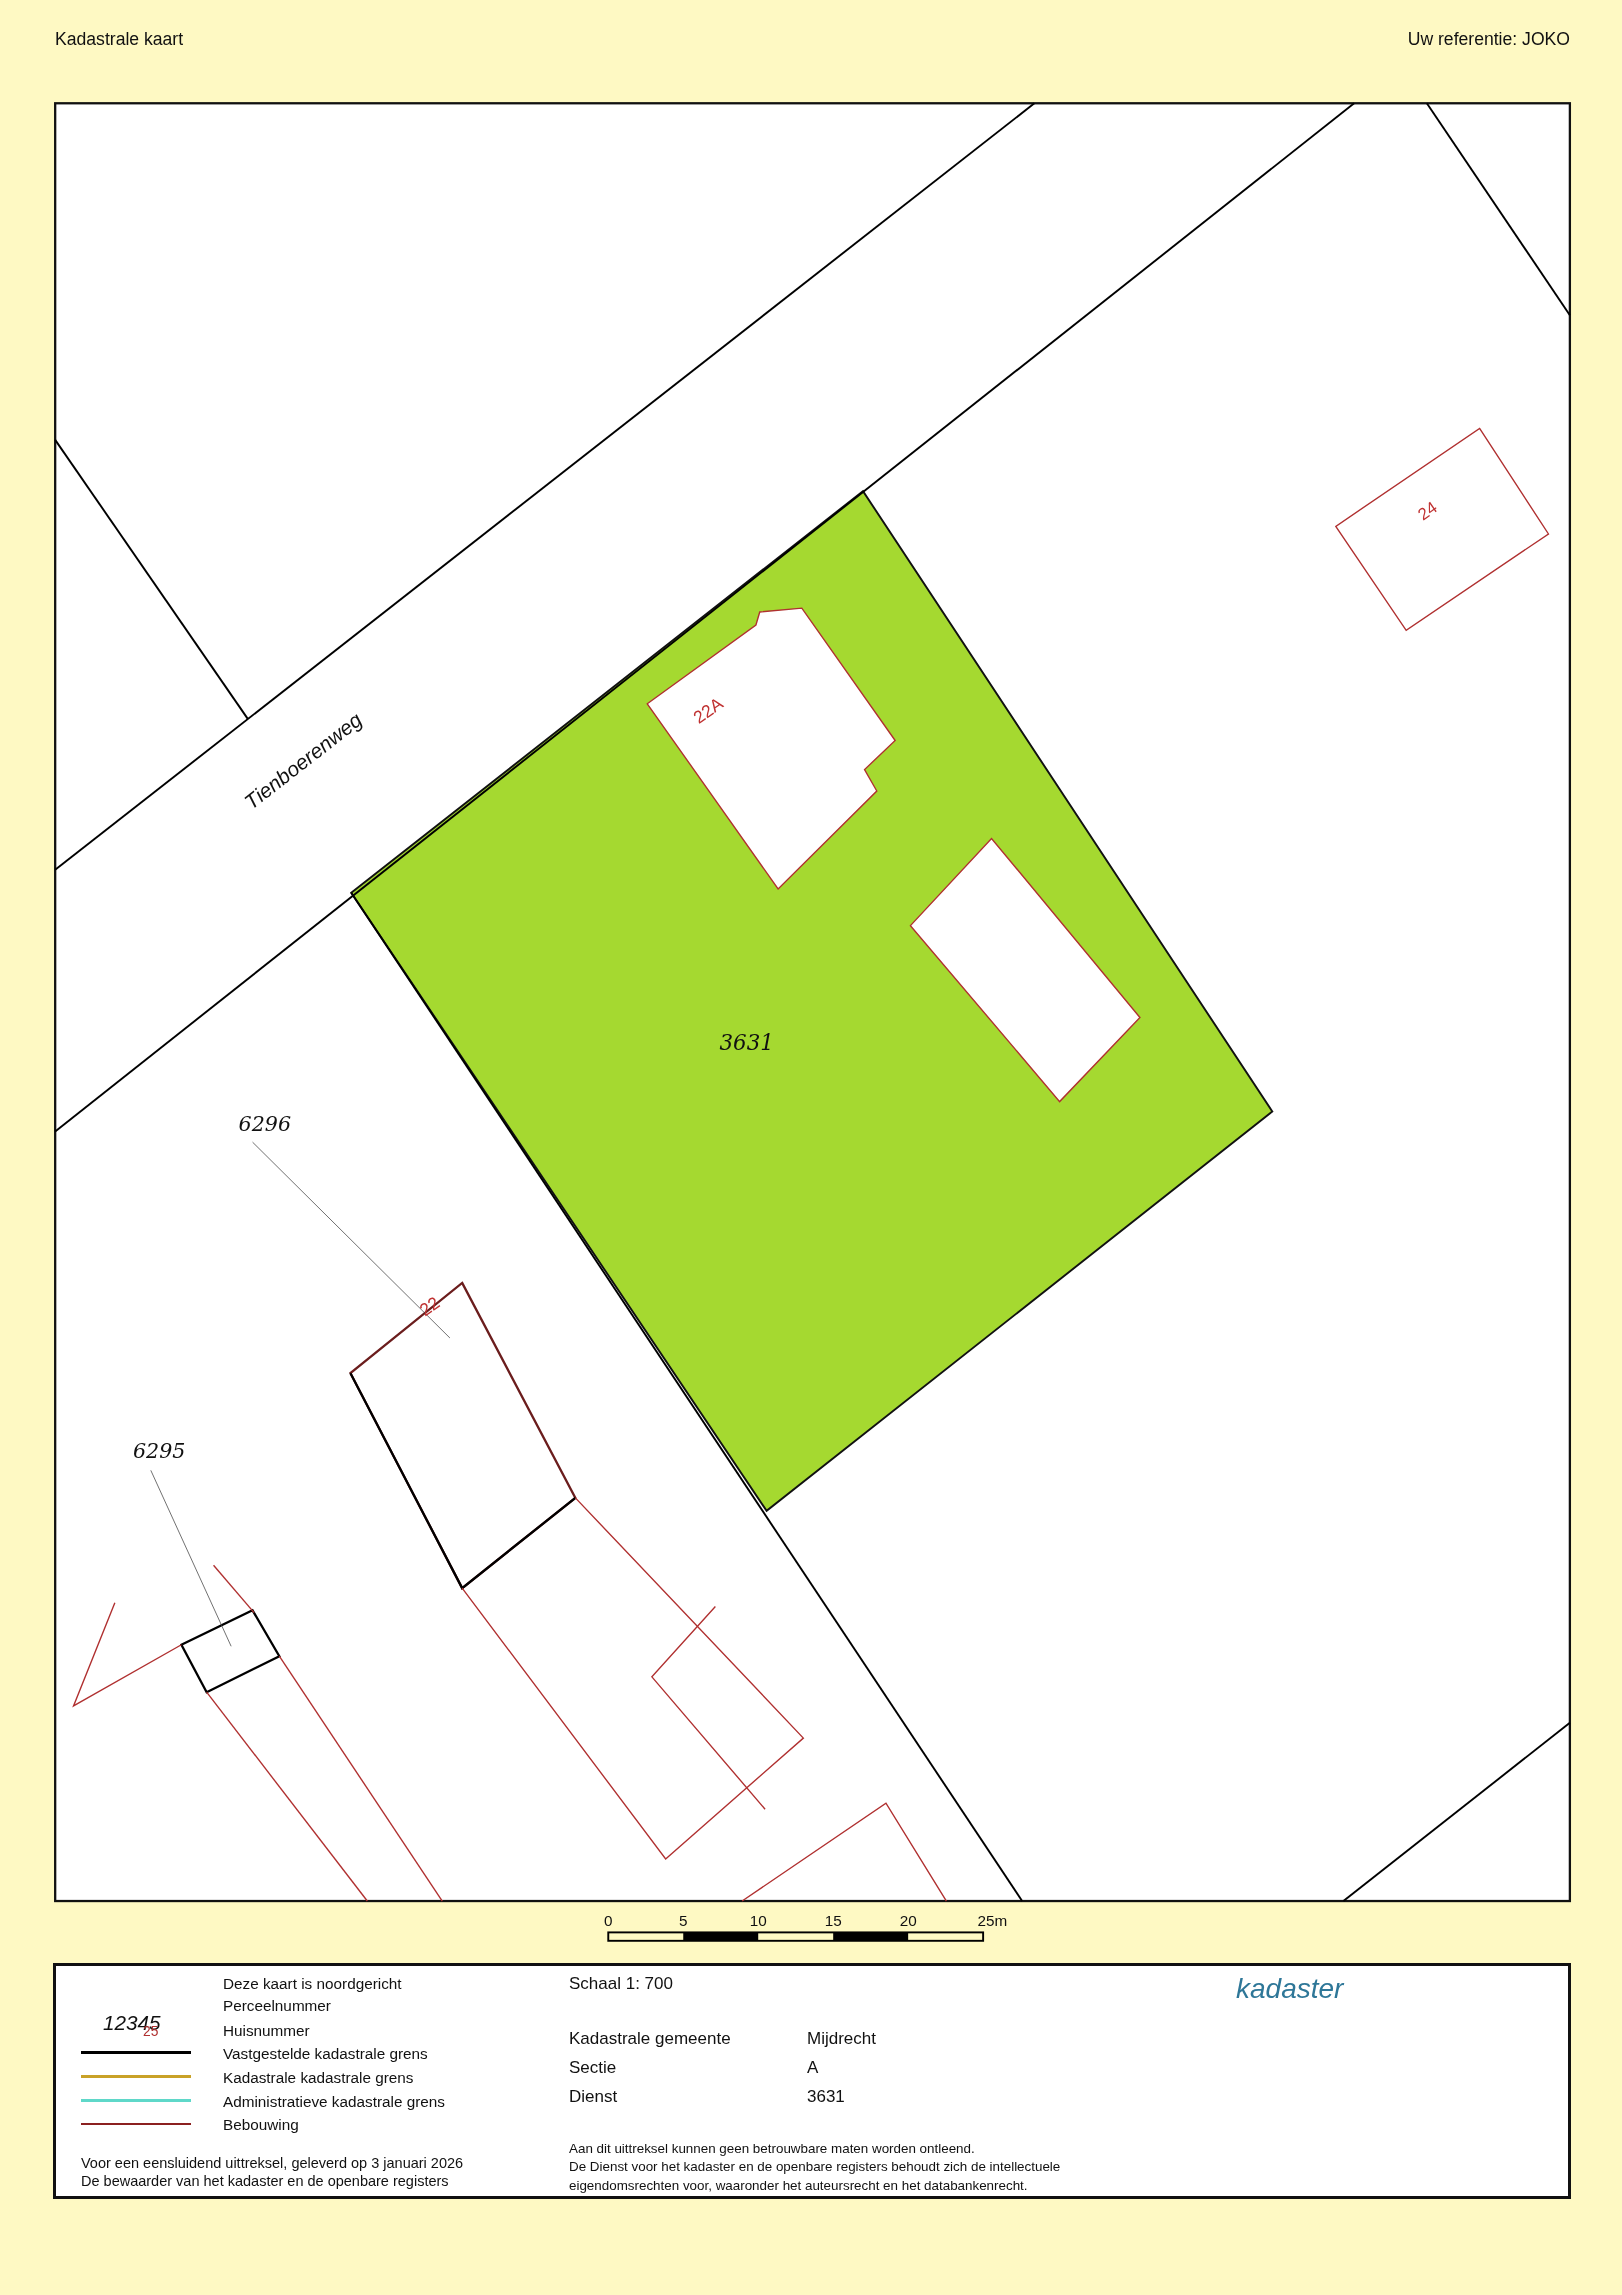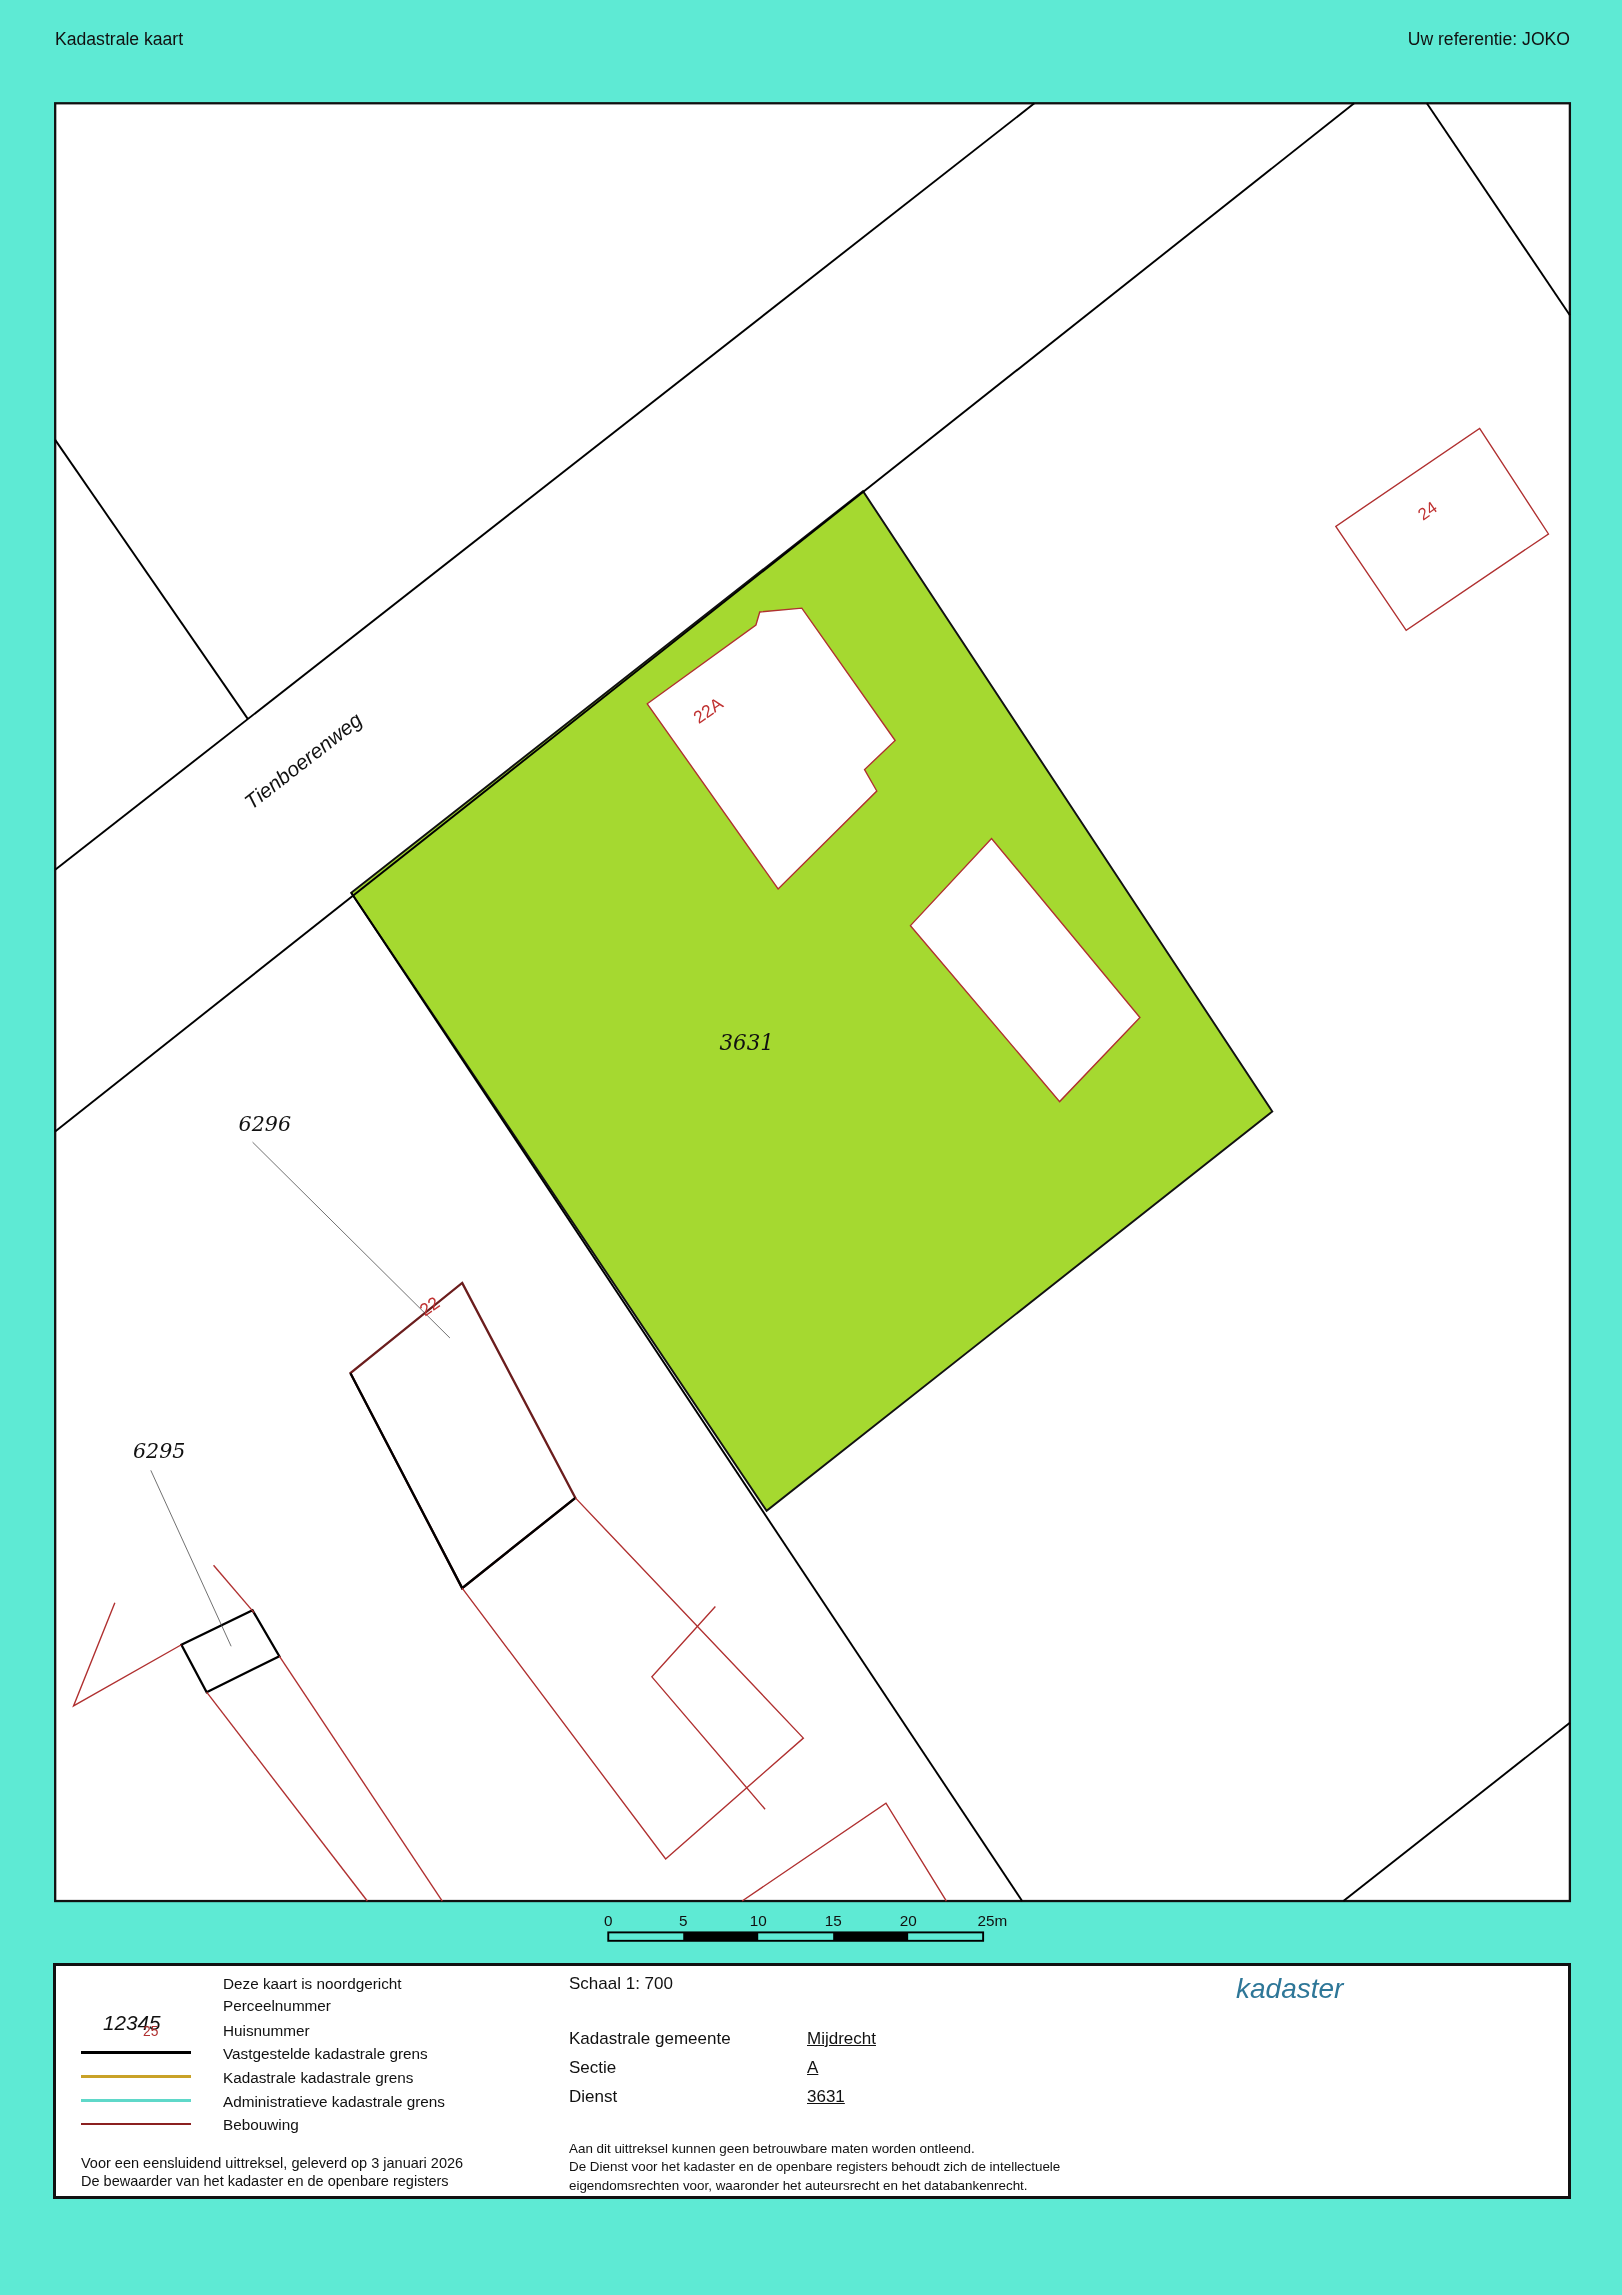--- a/index.html
+++ b/index.html
@@ -1,30 +1,30 @@
 <!DOCTYPE html>
 <html style="font-size:12.2px"><head>
 <meta charset="utf-8">
 <style>
   html,body{margin:0;padding:0;background:#ffffff;}
   body{font-family:"Liberation Sans",sans-serif;color:#111;}
-  #page{position:relative;width:1622px;height:2295px;background:#5eead4;overflow:hidden;}
+  #page{position:relative;width:1622px;height:2295px;background:#fef9c3;overflow:hidden;}
   .abs{position:absolute;}
   .hdr{font-size:17.6px;color:#111;white-space:nowrap;}
   #map-svg{position:absolute;left:0;top:0;}
   
   #legend-panel{position:absolute;left:53px;top:1963px;width:1512px;height:230px;border:3.1px solid #111;background:#fff;}
   .leg-label{font-size:15.3px;white-space:nowrap;}
   .leg-sample{position:absolute;left:81px;width:110px;}
   .samp-line{height:3.1px;}
   .leg-num{font-style:italic;font-size:20.7px;margin-top:21px;}
   .leg-huis{color:#b03030;font-size:13.8px;}
   .foot{font-size:14.5px;white-space:nowrap;}
   .mid-label{font-size:17px;white-space:nowrap;}
-  .mid-val{font-size:17px;white-space:nowrap;text-decoration:underline;}
+  .mid-val{font-size:17px;white-space:nowrap;}
   .disc{font-size:13.4px;white-space:nowrap;}
   #logo-text{font-style:italic;font-size:28px;color:#2e7798;letter-spacing:0px;}
 </style>
 </head>
 <body>
 
 <div id="page">
 
   <div class="abs hdr" style="left:55px;top:29px;">Kadastrale kaart</div>
   <div class="abs hdr" style="right:52px;top:29px;">Uw referentie: JOKO</div>

